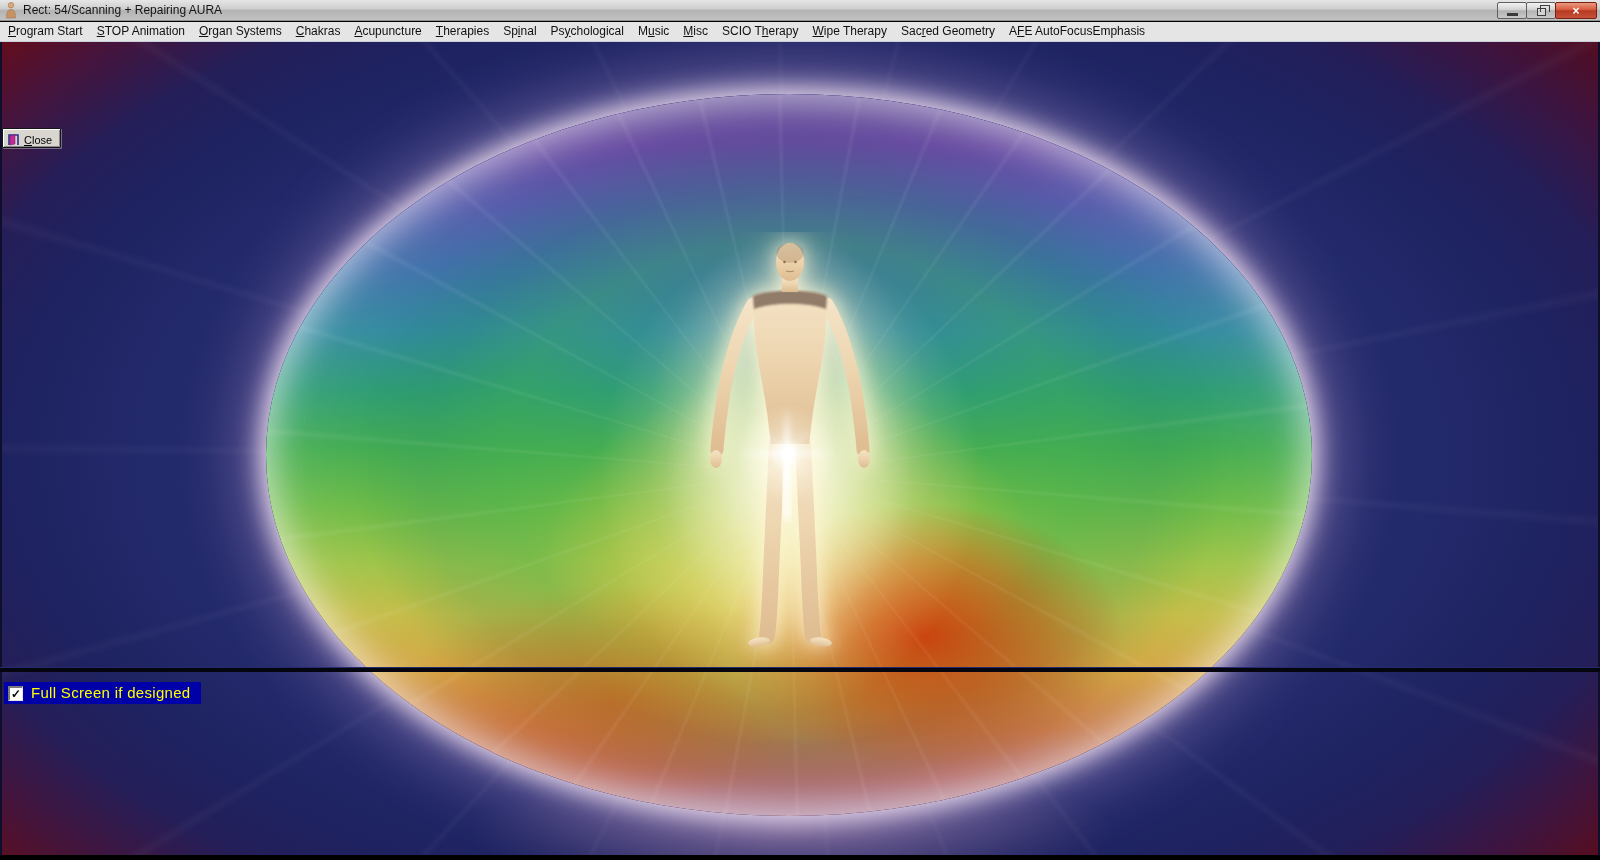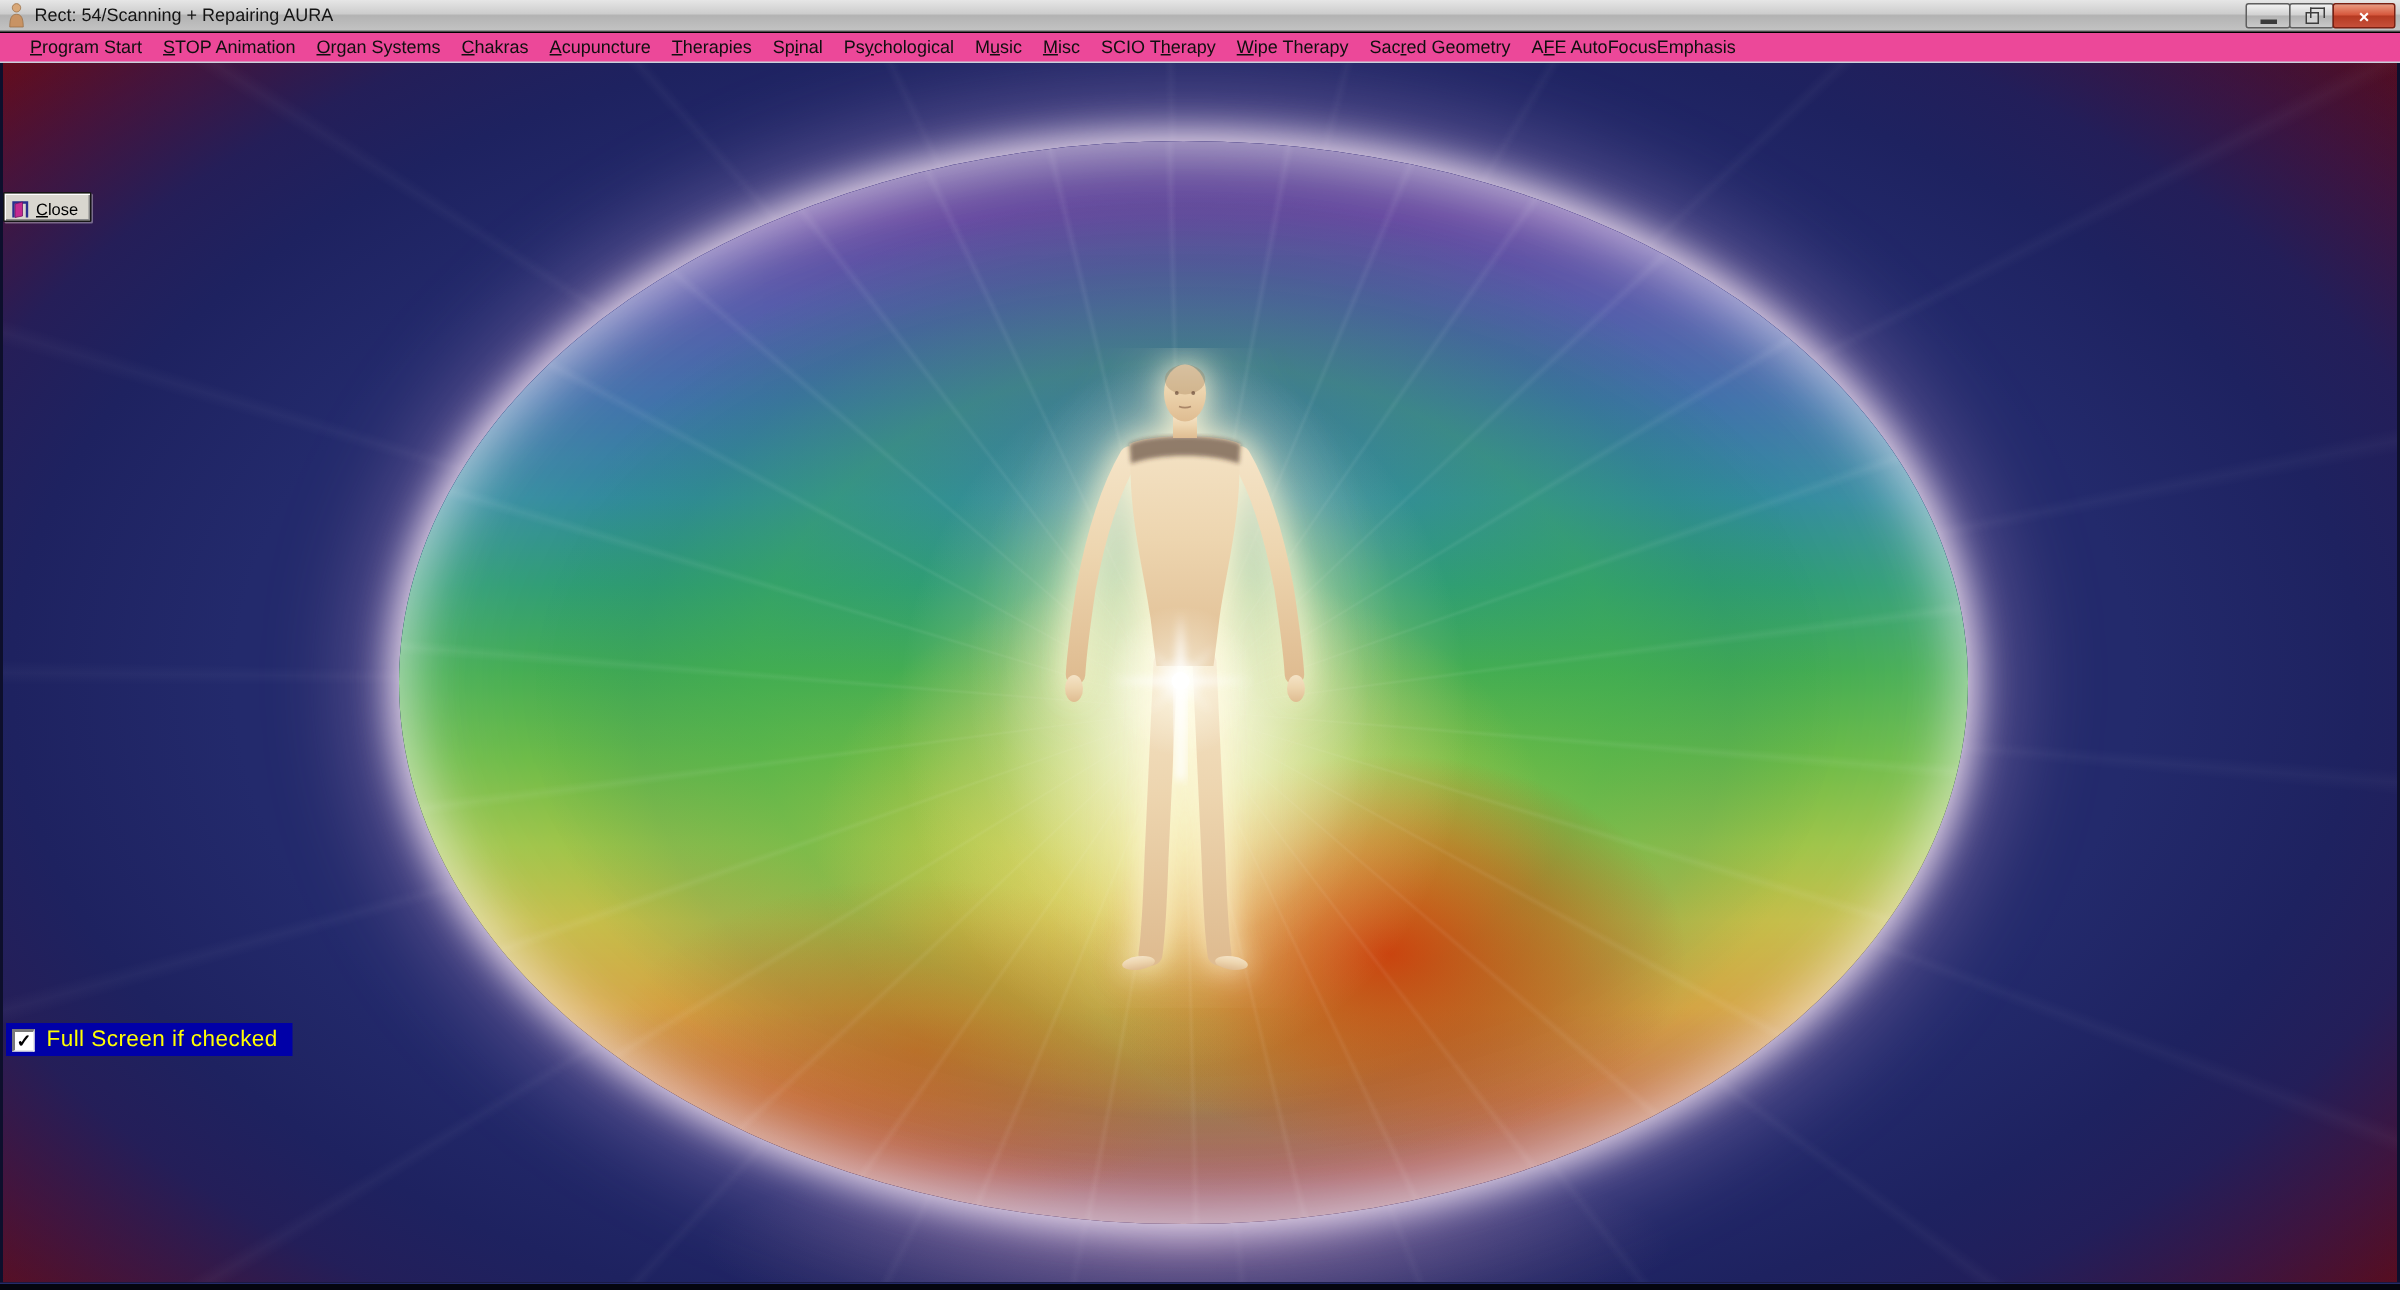--- a/index.html
+++ b/index.html
@@ -1,17 +1,17 @@
 <!DOCTYPE html>
 <html><head>
 <meta charset="utf-8">
 <style>
   * { box-sizing: border-box; margin: 0; padding: 0; }
   html,body { width:1600px; height:860px; overflow:hidden; background:#000; }
-  .window { position:relative; width:1600px; height:860px; font-family:"Liberation Sans",sans-serif; }
+  .window { position:relative; width:1600px; height:672px; font-family:"Liberation Sans",sans-serif; }
 
   
   .titlebar {
     position:absolute; top:0; left:0; width:100%; height:21px;
     background:linear-gradient(#e6e6e6, #cdcdcd 45%, #b3b3b3 52%, #c2c2c2);
     border-bottom:1px solid #8f8f8f;
     display:flex; align-items:center; padding-left:4px; gap:5px;
   }
   .title-text { font-size:12px; color:#141414; white-space:nowrap; }
   .marquee {
@@ -29,22 +29,22 @@
     background:linear-gradient(#ea9a80, #d6593e 45%, #b53a22 52%, #c6503a);
     border-color:#7a2012; color:#fff; font-weight:bold; font-size:12px;
   }
   .glyph-min { width:11px; height:3px; background:#3a3a3a; margin-top:8px; }
   .glyph-restore { position:relative; width:9px; height:8px; border:1px solid #3c3c3c; margin-top:3px; background:rgba(255,255,255,.35); }
   .glyph-restore::before { content:""; position:absolute; left:2px; top:-4px; width:8px; height:6px; border:1px solid #3c3c3c; border-bottom:none; }
 
   
   .menubar {
     position:absolute; top:22px; left:0; width:100%; height:20px;
-    background:#ec4899; border-bottom:1px solid #c9cfdb;
-    display:flex; align-items:flex-end; padding-left:13px;
+    background:#e5e5e5; border-bottom:1px solid #c9cfdb;
+    display:flex; align-items:flex-end; padding-left:1px;
     font-size:12px; color:#101010; white-space:nowrap;
   }
   .menu-item { padding:2px 7px 3px; cursor:default; }
 
   
   .canvas {
     position:absolute; top:42px; left:0; width:1600px; height:813px; overflow:hidden;
     background:
       repeating-conic-gradient(from -10deg at 49.4% 51%, rgba(255,255,255,0) 0deg 8deg, rgba(255,255,255,0.03) 8.6deg, rgba(255,255,255,0) 9.2deg 16deg),
       radial-gradient(ellipse 430px 90px at 49.5% 97%, rgba(195,145,165,0.35), rgba(195,145,165,0) 75%),
@@ -216,18 +216,18 @@
         <path d="M2,12 L2,2 L11,2 L11,12" fill="none" stroke="#2a2f8e" stroke-width="1.6"></path>
         <path d="M3,3 L8,1.6 L8,11 L3,12 Z" fill="#c42a90" stroke="#6a1060" stroke-width="0.5"></path>
       </svg>
       <span><u>C</u>lose</span>
     </div>
 
     <div class="fullscreen-row">
       <div class="checkbox-box">
         <span>✓</span>
       </div>
-      <span class="fullscreen-label">Full Screen if checked</span>
+      <span class="fullscreen-label">Full Screen if designed</span>
     </div>
   </div>
 
   <div class="frame-bottom"></div>
 </div>
 
 </body></html>

